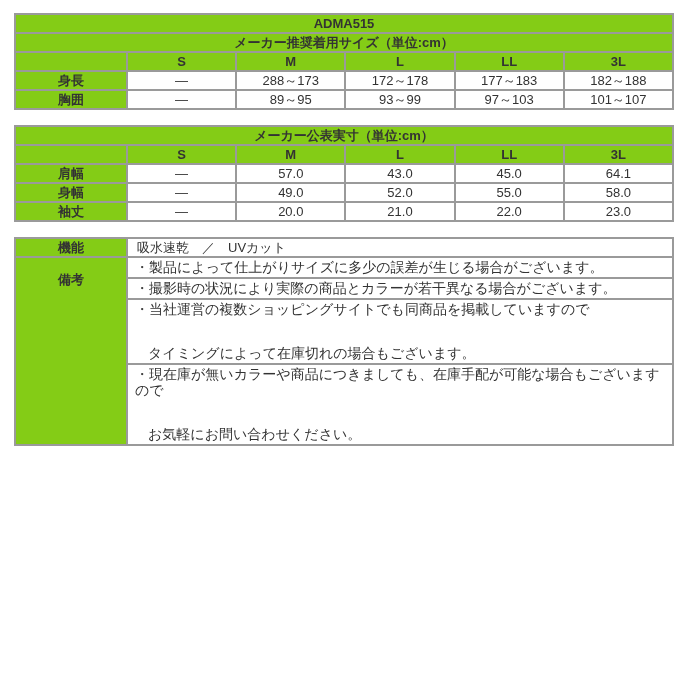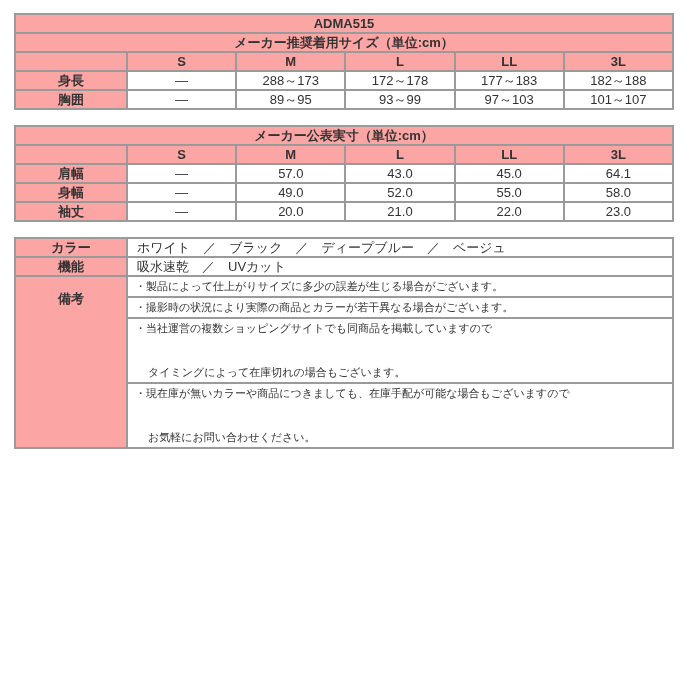--- a/index.html
+++ b/index.html
@@ -22,42 +22,42 @@
     font-size: 13px;
     line-height: 15px;
     height: 17px;
     padding: 1px 2px;
     text-align: center;
     background: #ffffff;
     overflow: hidden;
     white-space: nowrap;
   }
   td.hdr {
-    background: #fca5a5;
+    background: #84cc16;
     font-weight: bold;
   }
   col.label-col { width: 112px; }
   .detail td.content {
     text-align: left;
     padding-left: 9px;
   }
   td.remarks-cell {
     padding: 0;
     text-align: left;
     vertical-align: top;
     white-space: normal;
   }
   td.label-top { vertical-align: top; padding-top: 14px; }
   .remark-block {
     border-bottom: 2px solid #9a9a9a;
     padding: 1px 4px 2px 7px;
   }
   .remark-block:last-child { border-bottom: none; }
   .remark-line {
-    font-size: 11px;
+    font-size: 14px;
     line-height: 16px;
   }
   .remark-line.cont { padding-left: 13px; margin-top: 28px; }
 </style>
 </head>
 <body>
 
 <div class="page">
 
   <table class="size">
@@ -151,24 +151,20 @@
     </tbody>
   </table>
 
   <table class="detail">
     <colgroup>
         <col class="label-col">
         <col>
       </colgroup>
     <tbody>
       <tr>
-        <td class="hdr">カラー</td>
-        <td class="content">ホワイト　／　ブラック　／　ディープブルー　／　ベージュ</td>
-      </tr>
-      <tr>
         <td class="hdr">機能</td>
         <td class="content">吸水速乾　／　UVカット</td>
       </tr>
       <tr>
         <td class="hdr label-top">備考</td>
         <td class="remarks-cell">
           <div class="remark-block">
             <div class="remark-line">・製品によって仕上がりサイズに多少の誤差が生じる場合がございます。</div>
           </div>
           <div class="remark-block">

